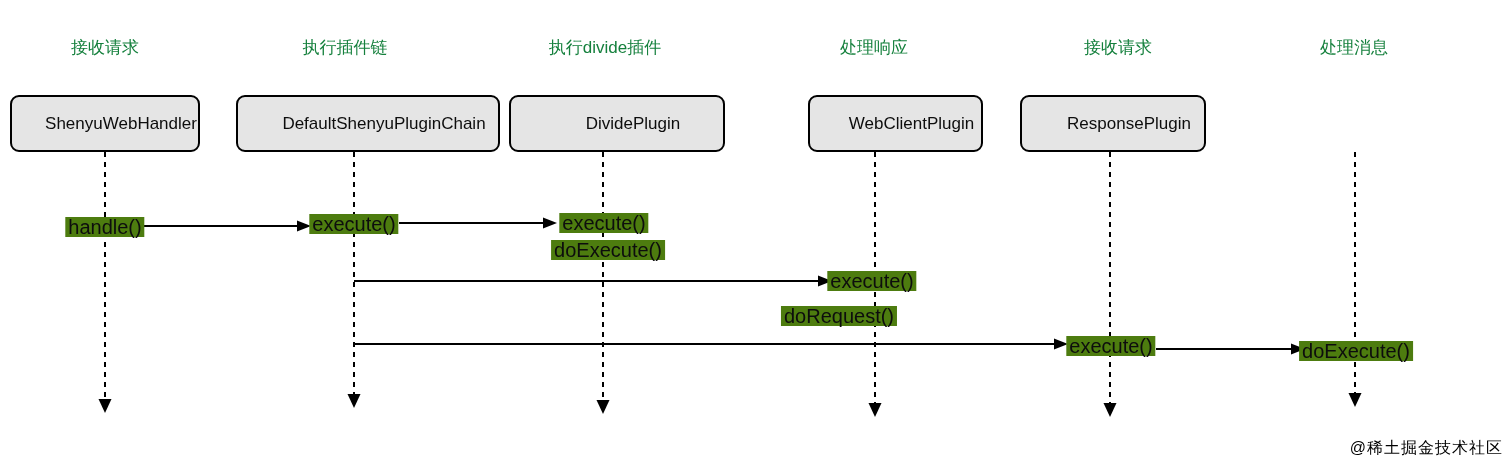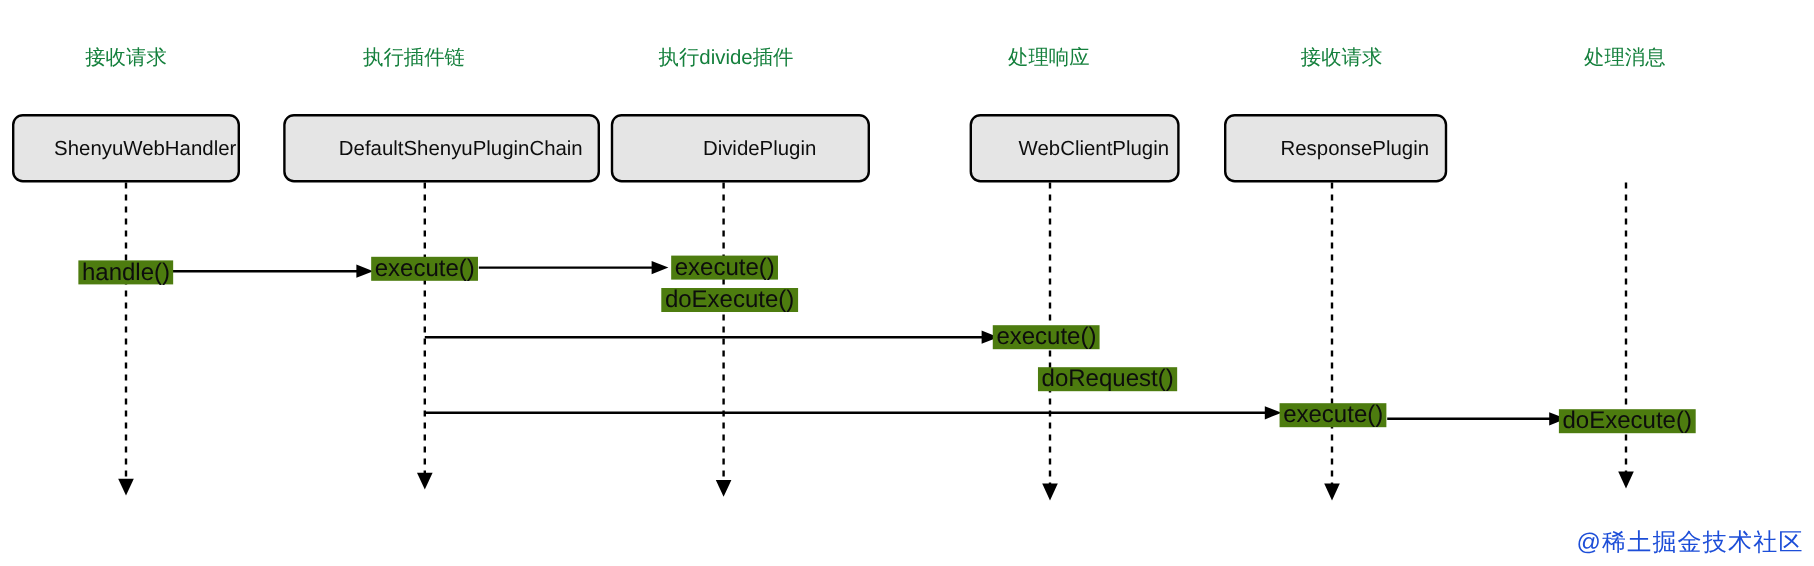--- a/index.html
+++ b/index.html
@@ -53,22 +53,22 @@
     padding: 1px 3px;
     font-size: 20px;
     line-height: 18px;
     white-space: nowrap;
     color: #0d0d0d;
   }
   .watermark {
     position: absolute;
     right: 9px;
     top: 438px;
-    font-size: 20px;
-    color: #1d4ed8;
+    font-size: 16px;
+    color: #000000;
     letter-spacing: 1px;
     white-space: nowrap;
   }
 </style>
 </head>
 <body>
 
 <div id="canvas">
 
   <div class="participant-action" style="left:105px">接收请求</div>
@@ -115,19 +115,19 @@
       <path d="M1068 344 L1054 338.5 L1054 349.5 Z"></path>
       <path d="M1305 349 L1291 343.5 L1291 354.5 Z"></path>
     </g>
   </svg>
 
   <div class="msg-label" style="left:105px;  top:227px">handle()</div>
   <div class="msg-label" style="left:354px;  top:224px">execute()</div>
   <div class="msg-label" style="left:604px;  top:223px">execute()</div>
   <div class="msg-label" style="left:608px;  top:250px">doExecute()</div>
   <div class="msg-label" style="left:872px;  top:281px">execute()</div>
-  <div class="msg-label" style="left:923px;  top:316px">doRequest()</div>
+  <div class="msg-label" style="left:839px;  top:316px">doRequest()</div>
   <div class="msg-label" style="left:1111px; top:346px">execute()</div>
   <div class="msg-label" style="left:1356px; top:351px">doExecute()</div>
 
   <div class="watermark">@稀土掘金技术社区</div>
 
 </div>
 
 </body></html>

